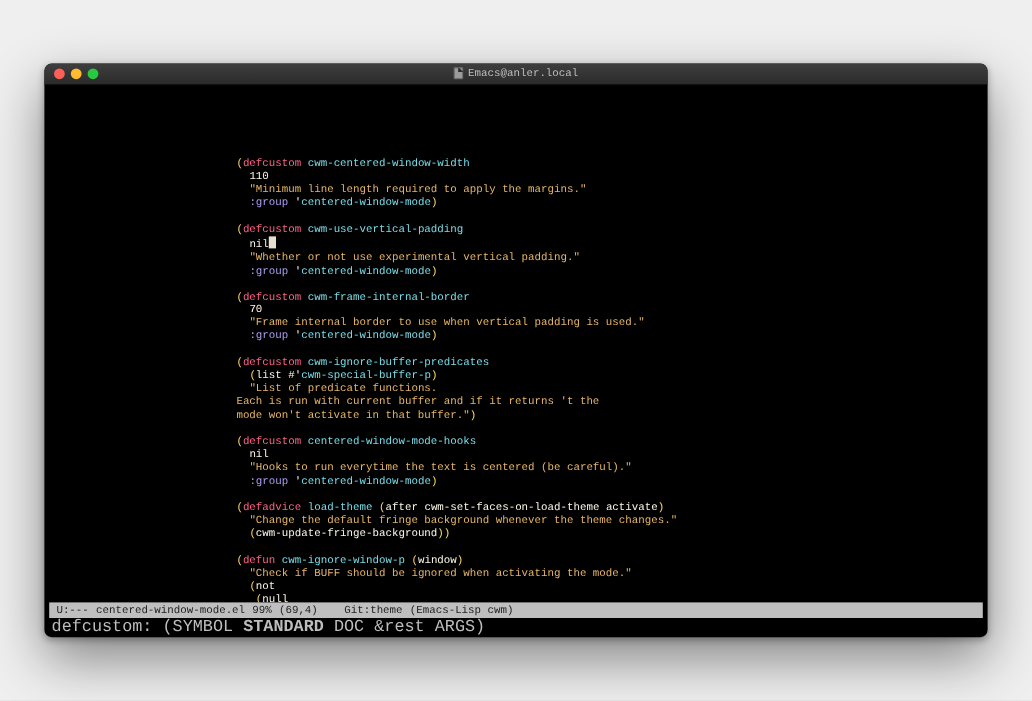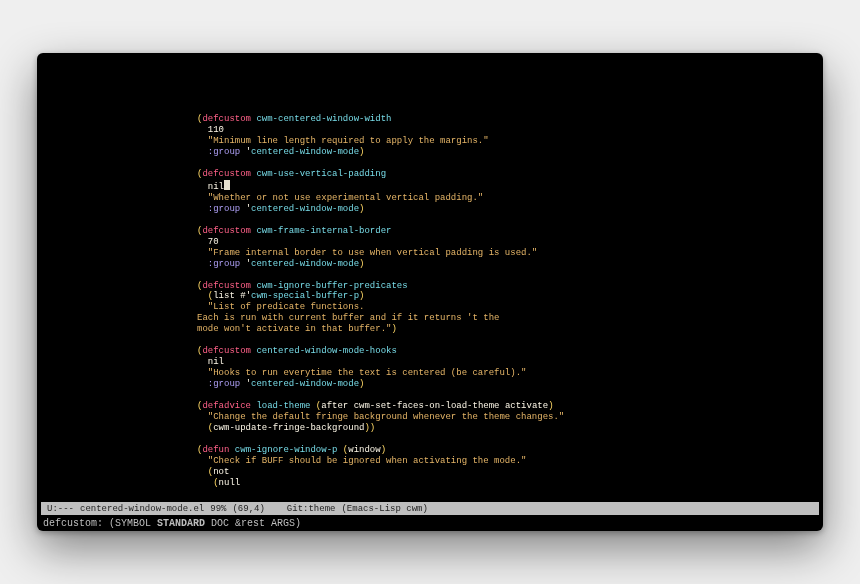--- a/index.html
+++ b/index.html
@@ -63,43 +63,44 @@
   .title-icon::after {
     content:"";
     position:absolute;
     right:-1px; top:-1px;
     border: 2px solid transparent;
     border-left-color:#2b2b2b;
     border-bottom-color:#2b2b2b;
   }
   .editor {
     flex: 1 1 auto;
-    padding: 50px 0 0 160px;
+    padding: 25px 0 0 160px;
     font-size: 9px;
     line-height: 1.22;
     color: #e6e1cf;
     white-space: pre;
     overflow: hidden;
+    margin-top: 24px;
   }
   .modeline {
     height: 13px;
     background: #bfbfbf;
     color: #222;
     font-size: 9px;
     display: flex;
     align-items: center;
     padding: 0 6px;
     gap: 6px;
     margin: 0 4px;
   }
   .modeline .buf { font-weight: normal; }
   .echo {
     height: 16px;
     color: #bdbdbd;
-    font-size: 10px;
+    font-size: 14px;
     padding: 0 6px;
     display: flex;
     align-items: center;
     gap: 4px;
   }
   
   .p  { color:#ffd866; } 
   .kw { color:#ff6188; } 
   .nm { color:#78dce8; } 
   .wd { color:#fdf7e7; } 
@@ -110,20 +111,31 @@
     width:6px; height:10px;
     background:#e6e1cf;
     vertical-align:-1px;
   }
 </style>
 </head>
 <body>
 
 <div class="window">
 
+  <div class="titlebar">
+    <div class="traffic">
+      <div class="dot red"></div>
+      <div class="dot yellow"></div>
+      <div class="dot green"></div>
+    </div>
+    <div class="title-center">
+      <span class="title-icon"></span>
+      <span>Emacs@anler.local</span>
+    </div>
+  </div>
 
   <div class="editor">
 <span class="p">(</span><span class="kw">defcustom</span><span> </span><span class="nm">cwm-centered-window-width</span>
 <span>  </span><span class="wd">110</span>
 <span>  </span><span class="str">"Minimum line length required to apply the margins."</span>
 <span>  </span><span class="key">:group</span><span> </span><span class="wd">'</span><span class="nm">centered-window-mode</span><span class="p">)</span>
 
 <span class="p">(</span><span class="kw">defcustom</span><span> </span><span class="nm">cwm-use-vertical-padding</span>
 <span>  </span><span class="wd">nil</span><span class="cursor"></span>
 <span>  </span><span class="str">"Whether or not use experimental vertical padding."</span>

